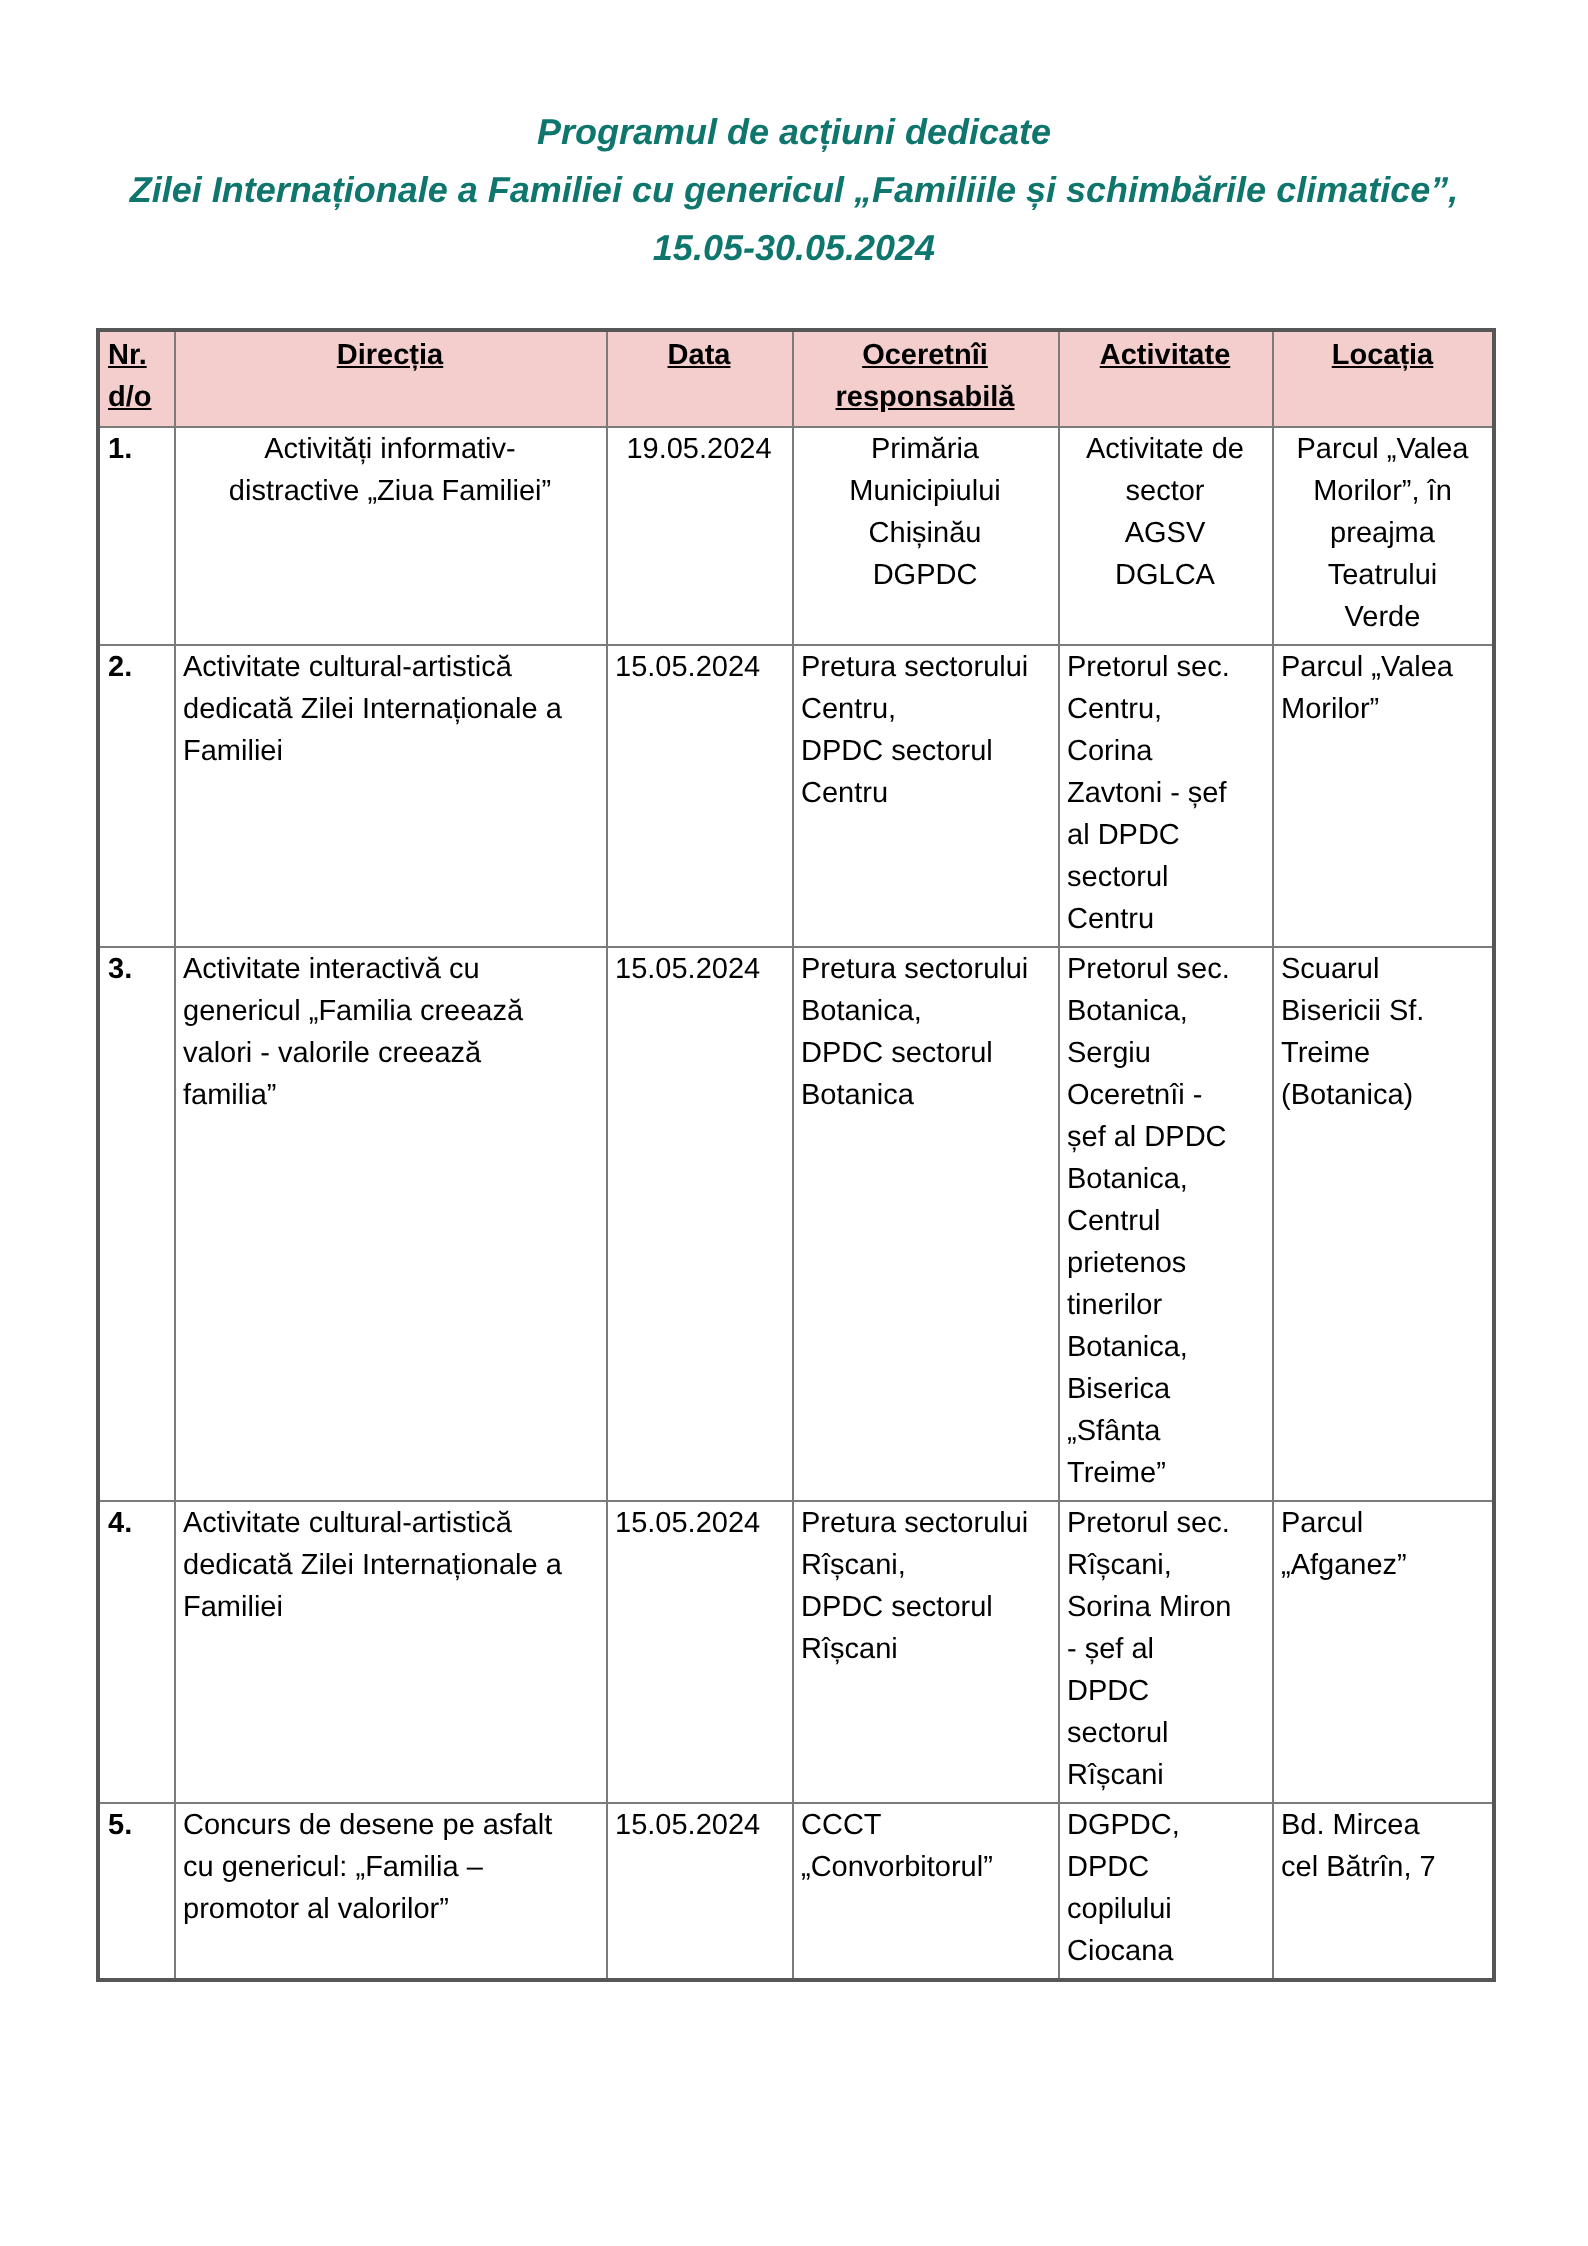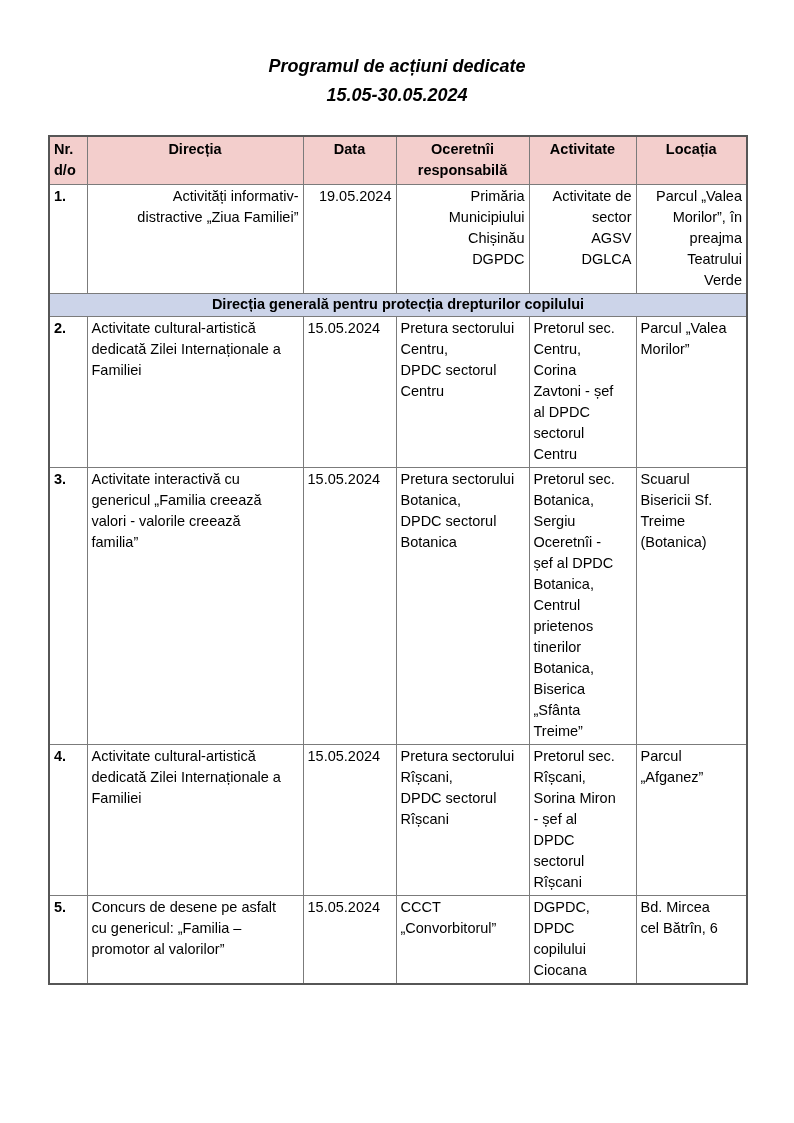--- a/index.html
+++ b/index.html
@@ -8,21 +8,21 @@
     width: 794px;
     height: 1123px;
     position: relative;
     font-family: "Liberation Sans", sans-serif;
     color: #000000;
     overflow: hidden;
   }
   .doc-title {
     margin-top: 52px;
     text-align: center;
-    color: #000000;
+    color: #0f766e;
     font-weight: bold;
     font-style: italic;
     font-size: 18px;
     line-height: 29px;
   }
   .doc-title .title-line { white-space: nowrap; }
 
   table.program-table {
     border-collapse: collapse;
     table-layout: fixed;
@@ -39,41 +39,43 @@
     line-height: 21px;
     white-space: pre-line;
     overflow: hidden;
   }
   .program-table thead th {
     background: #f3cecc;
     font-weight: bold;
     text-align: center;
     padding-top: 2px;
     padding-bottom: 3px;
+    text-decoration: underline;
   }
   .program-table thead th.nr-col { text-align: left; }
   .program-table td.nr-cell {
     font-weight: bold;
     text-align: left;
   }
-  .program-table tr.row-center td { text-align: right; }
+  .program-table tr.row-center td { text-align: center; }
   .program-table tr.row-center td.nr-cell { text-align: left; }
   .program-table tr.section-row td {
     background: #ccd4e9;
     font-weight: bold;
     text-align: center;
     padding-top: 0px;
     padding-bottom: 1px;
   }
 </style>
 </head>
 <body>
 
 <div class="doc-title">
   <div class="title-line">Programul de acțiuni dedicate</div>
+  <div class="title-line">Zilei Internaționale a Familiei cu genericul „Familiile și schimbările climatice”,</div>
   <div class="title-line">15.05-30.05.2024</div>
 </div>
 
 <table class="program-table">
   <colgroup>
     <col style="width:38px">
     <col style="width:216px">
     <col style="width:93px">
     <col style="width:133px">
     <col style="width:107px">
@@ -104,23 +106,20 @@
       <td>Activitate de
 sector
 AGSV
 DGLCA</td>
       <td>Parcul „Valea
 Morilor”, în
 preajma
 Teatrului
 Verde</td>
     </tr>
-    <tr class="section-row">
-      <td colspan="6">Direcția generală pentru protecția drepturilor copilului</td>
-    </tr>
     <tr>
       <td class="nr-cell">2.</td>
       <td>Activitate cultural-artistică
 dedicată Zilei Internaționale a
 Familiei</td>
       <td>15.05.2024</td>
       <td>Pretura sectorului
 Centru,
 DPDC sectorul
 Centru</td>
@@ -189,16 +188,16 @@
 cu genericul: „Familia –
 promotor al valorilor”</td>
       <td>15.05.2024</td>
       <td>CCCT
 „Convorbitorul”</td>
       <td>DGPDC,
 DPDC
 copilului
 Ciocana</td>
       <td>Bd. Mircea
-cel Bătrîn, 6</td>
+cel Bătrîn, 7</td>
     </tr>
   </tbody>
 </table>
 
 </body></html>

